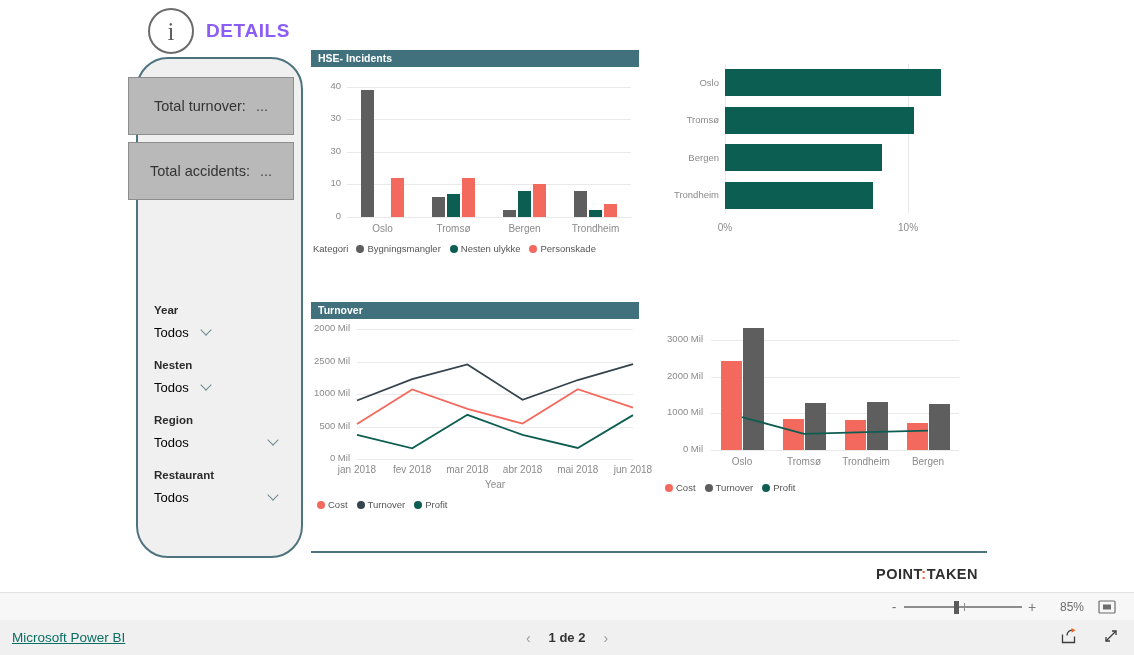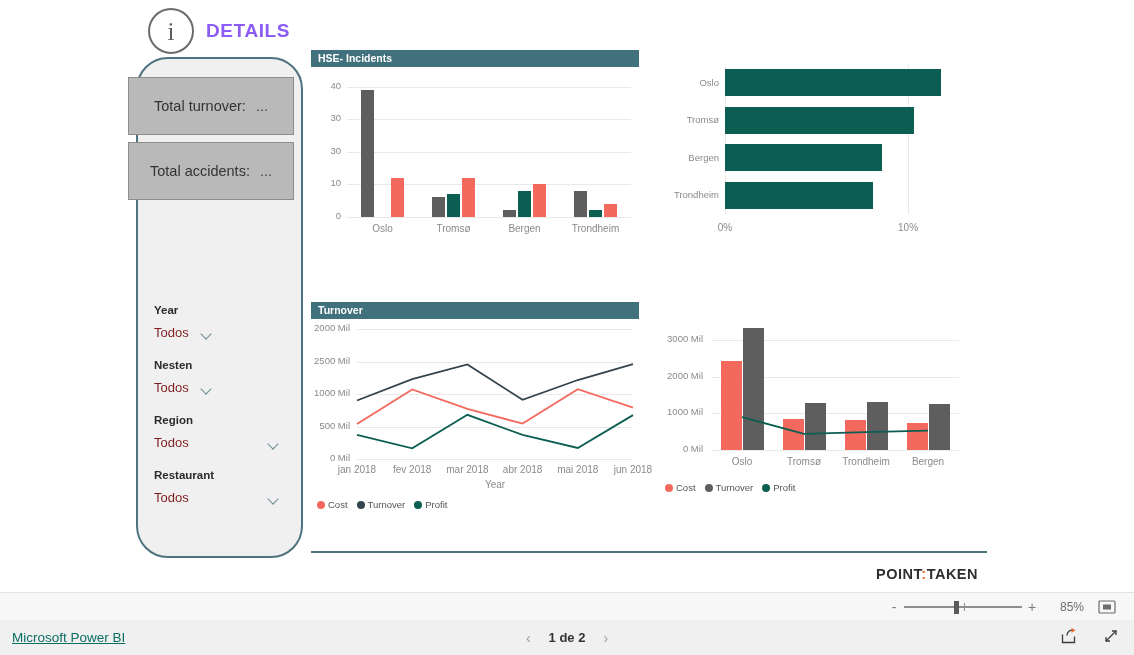--- a/index.html
+++ b/index.html
@@ -34,22 +34,22 @@
     box-sizing:border-box;
   }
   .kpi-card.tall { height:62px; }
   .kpi-label { font-size:14.5px; color:#333; white-space:nowrap; }
   .kpi-dots { font-size:14.5px; color:#444; margin-left:10px; }
 
   .filters { position:absolute; left:16px; top:245px; width:135px; }
   .filter-group { margin-bottom:19px; }
   .filter-name { font-size:11.5px; font-weight:bold; color:#2b2b2b; margin-bottom:9px; }
   .filter-select {
-    display:flex; align-items:flex-end;
-    font-size:13px; color:#7f1d1d;
+    display:flex; align-items:flex-start;
+    font-size:13px; color:#000000;
   }
   .filter-value { }
   .chev { margin-left:12px; width:11px; height:11px; position:relative; }
   .chev::after{
     content:""; position:absolute; left:1px; top:1px; width:7px; height:7px;
     border-right:1.6px solid #6d8b94; border-bottom:1.6px solid #6d8b94;
     transform:rotate(45deg);
   }
   .filter-select.wide { justify-content:space-between; width:125px; }
 
@@ -179,20 +179,35 @@
           <div class="bar" style="left:151px;top:110.93023255813954px;width:13px;height:39.06976744186046px;background:#f4695e;"></div>
           <div class="tick-x" style="left:97.5px;top:156px;width:90px;">Tromsø</div>
           <div class="bar" style="left:192px;top:143.48837209302326px;width:13px;height:6.511627906976744px;background:#5e5e5e;"></div>
           <div class="bar" style="left:207px;top:123.95348837209302px;width:13px;height:26.046511627906977px;background:#0d5e52;"></div>
           <div class="bar" style="left:222px;top:117.44186046511628px;width:13px;height:32.55813953488372px;background:#f4695e;"></div>
           <div class="tick-x" style="left:168.5px;top:156px;width:90px;">Bergen</div>
           <div class="bar" style="left:263px;top:123.95348837209302px;width:13px;height:26.046511627906977px;background:#5e5e5e;"></div>
           <div class="bar" style="left:278px;top:143.48837209302326px;width:13px;height:6.511627906976744px;background:#0d5e52;"></div>
           <div class="bar" style="left:293px;top:136.97674418604652px;width:13px;height:13.023255813953488px;background:#f4695e;"></div>
           <div class="tick-x" style="left:239.5px;top:156px;width:90px;">Trondheim</div>
+          <div class="legend" style="left:2px;top:176px;">
+            <div style="margin-right:4px;">Kategori</div>
+            <div class="legend-item">
+              <div class="dot" style="background:#5e5e5e;"></div>
+              <div>Bygningsmangler</div>
+            </div>
+            <div class="legend-item">
+              <div class="dot" style="background:#0d5e52;"></div>
+              <div>Nesten ulykke</div>
+            </div>
+            <div class="legend-item">
+              <div class="dot" style="background:#f4695e;"></div>
+              <div>Personskade</div>
+            </div>
+          </div>
         </div>
     </div>
 
     <div class="visual" style="left:659px; top:50px; width:328px; height:215px;">
       <div class="plot" id="plot-absence" style="width:328px; height:198px;">
           <div class="vgrid" style="left:66px;top:14px;height:150px;"></div>
           <div class="tick-x" style="left:36px;top:172px;width:60px;">0%</div>
           <div class="vgrid" style="left:249.0769230769231px;top:14px;height:150px;"></div>
           <div class="tick-x" style="left:219.0769230769231px;top:172px;width:60px;">10%</div>
           <div class="bar" style="left:66px;top:19.25px;width:216.03076923076927px;height:27px;background:#0d5e52;"></div>

